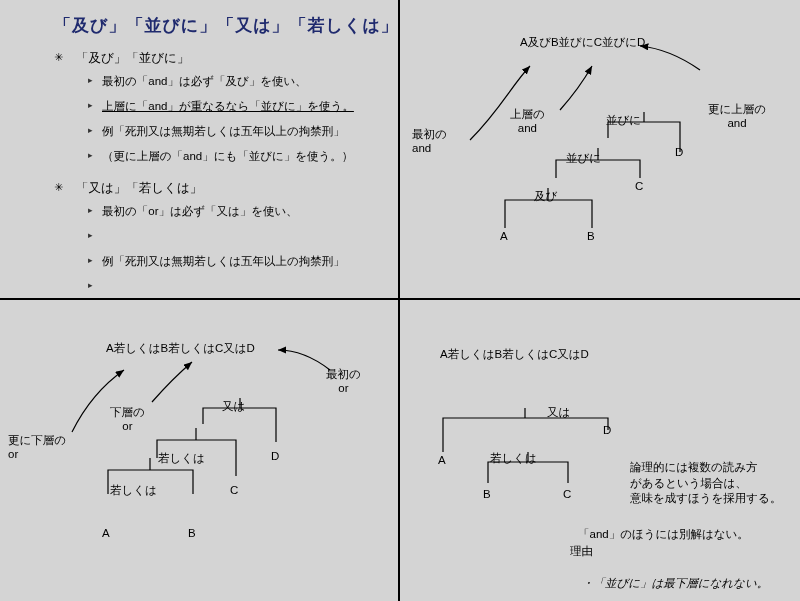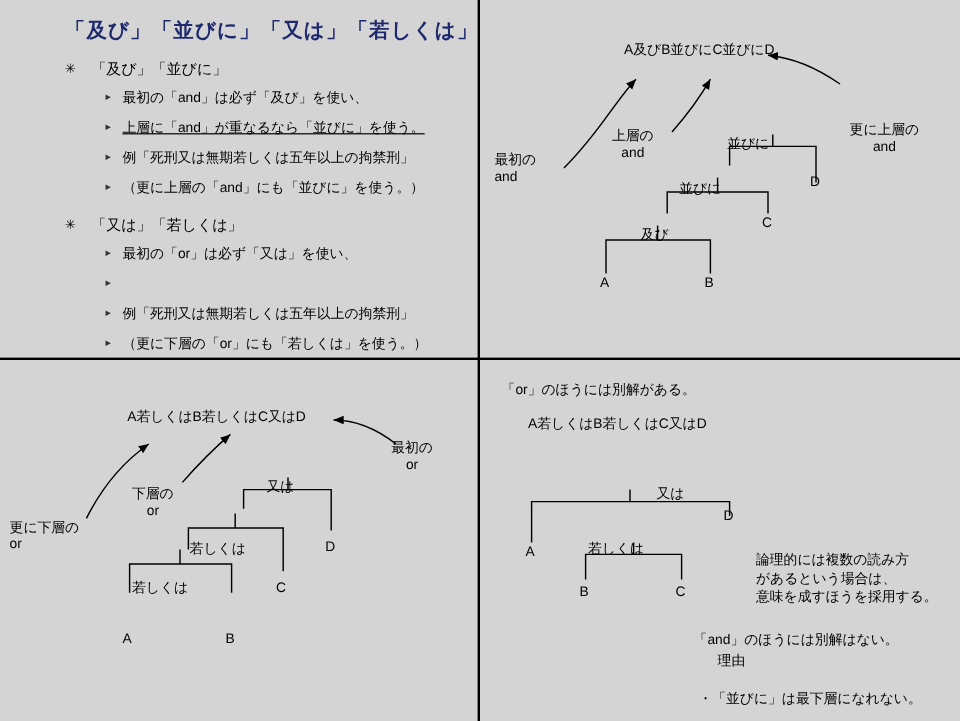--- a/index.html
+++ b/index.html
@@ -130,21 +130,20 @@
   </div>
   <div class="l2" style="left:102px; top:229px;">
     <span class="mark">▸</span>
   </div>
   <div class="l2" style="left:102px; top:254px;">
     <span class="mark">▸</span>
     <span>例「死刑又は無期若しくは五年以上の拘禁刑」</span>
   </div>
   <div class="l2" style="left:102px; top:279px;">
     <span class="mark">▸</span>
-    <span>（更に下層の「or」にも「若しくは」を使う。）</span>
   </div>
 
   <svg class="overlay" width="800" height="601">
 
     <g stroke="#000" stroke-width="1.2" fill="none">
 
       <path d="M505,228 L505,200 L592,200 L592,228"></path>
       <path d="M548,200 L548,188"></path>
 
       <path d="M556,178 L556,160 L640,160 L640,178"></path>
@@ -213,28 +212,27 @@
     <g stroke="#000" stroke-width="1.2" fill="none">
 
       <path d="M488,483 L488,462 L568,462 L568,483"></path>
       <path d="M528,462 L528,452"></path>
 
       <path d="M443,452 L443,418 L608,418 L608,430"></path>
       <path d="M525,418 L525,408"></path>
     </g>
   </svg>
 
-  <div class="note" style="left:418px; top:318px;">「or」のほうには別解がある。</div>
   <div class="dlabel" style="left:440px; top:348px;">A若しくはB若しくはC又はD</div>
   <div class="dlabel" style="left:547px; top:406px;">又は</div>
   <div class="dlabel" style="left:490px; top:452px;">若しくは</div>
   <div class="dlabel" style="left:438px; top:454px;">A</div>
   <div class="dlabel" style="left:483px; top:488px;">B</div>
   <div class="dlabel" style="left:563px; top:488px;">C</div>
   <div class="dlabel" style="left:603px; top:424px;">D</div>
 
   <div class="note" style="left:578px; top:527px;">「and」のほうには別解はない。</div>
 
   <div class="note" style="left:630px; top:460px;">論理的には複数の読み方<br>があるという場合は、<br>意味を成すほうを採用する。</div>
-  <div class="note" style="left:598px; top:544px;">理由</div>
-  <div class="note" style="left:582px; top:576px;">・「並びに」は最下層になれない。</div>
+  <div class="note" style="left:570px; top:544px;">理由</div>
+  <div class="note" style="left:582px; top:576px;font-style:italic;">・「並びに」は最下層になれない。</div>
 
 </div>
 
 </body></html>

